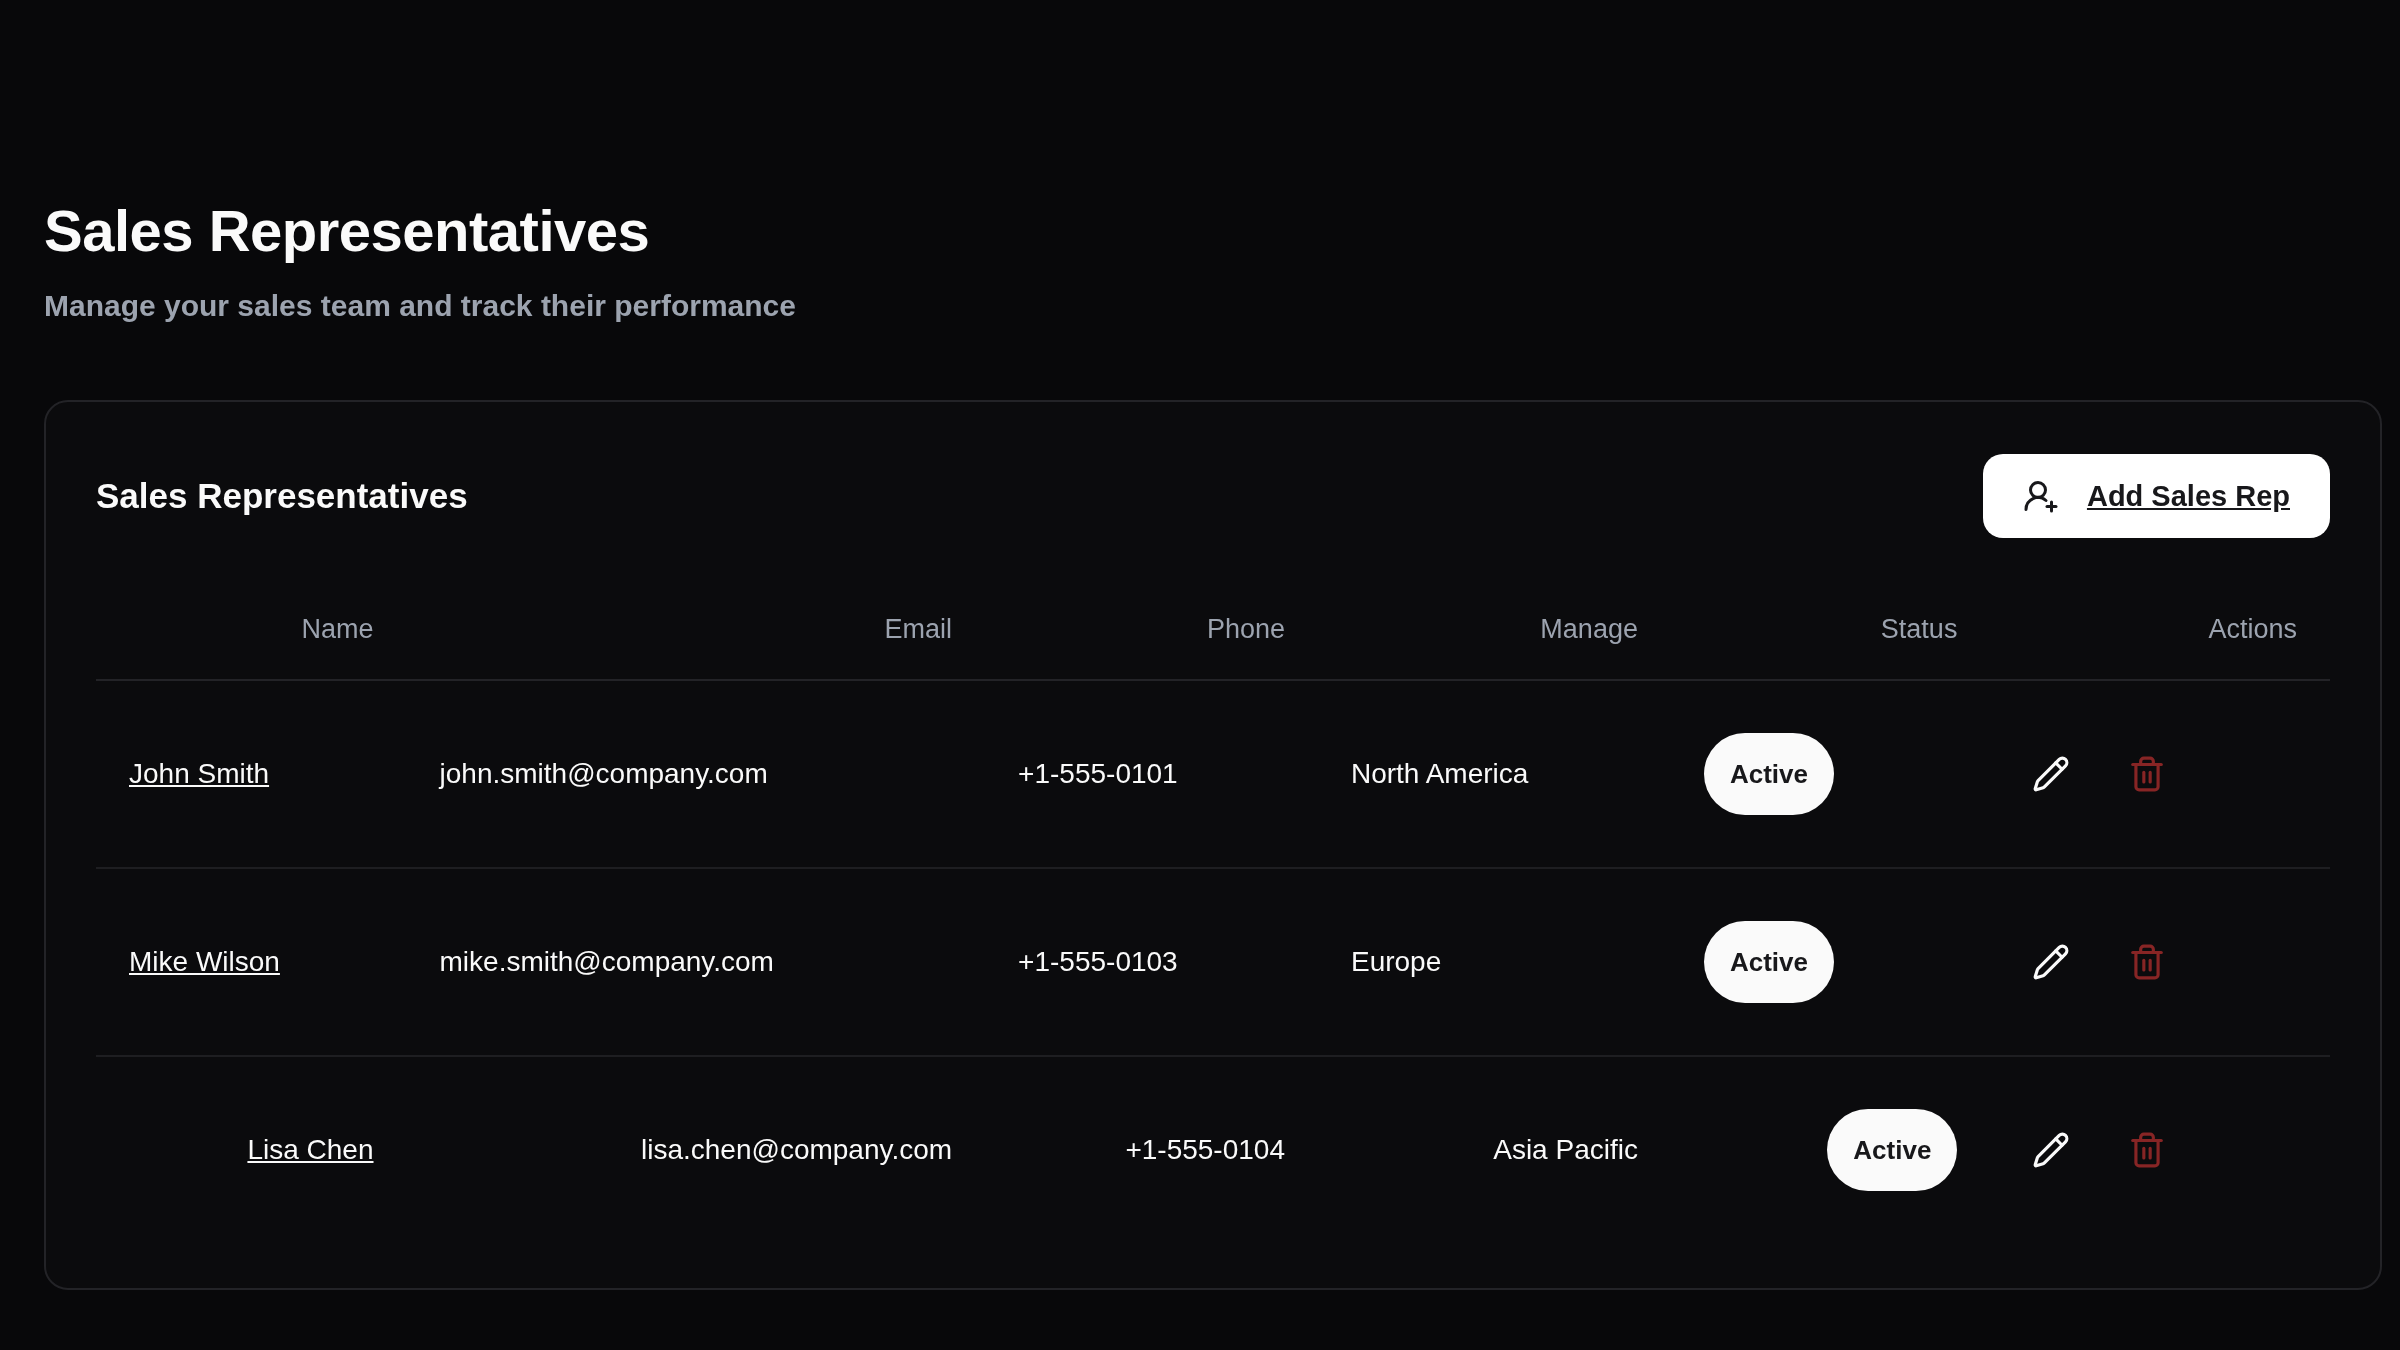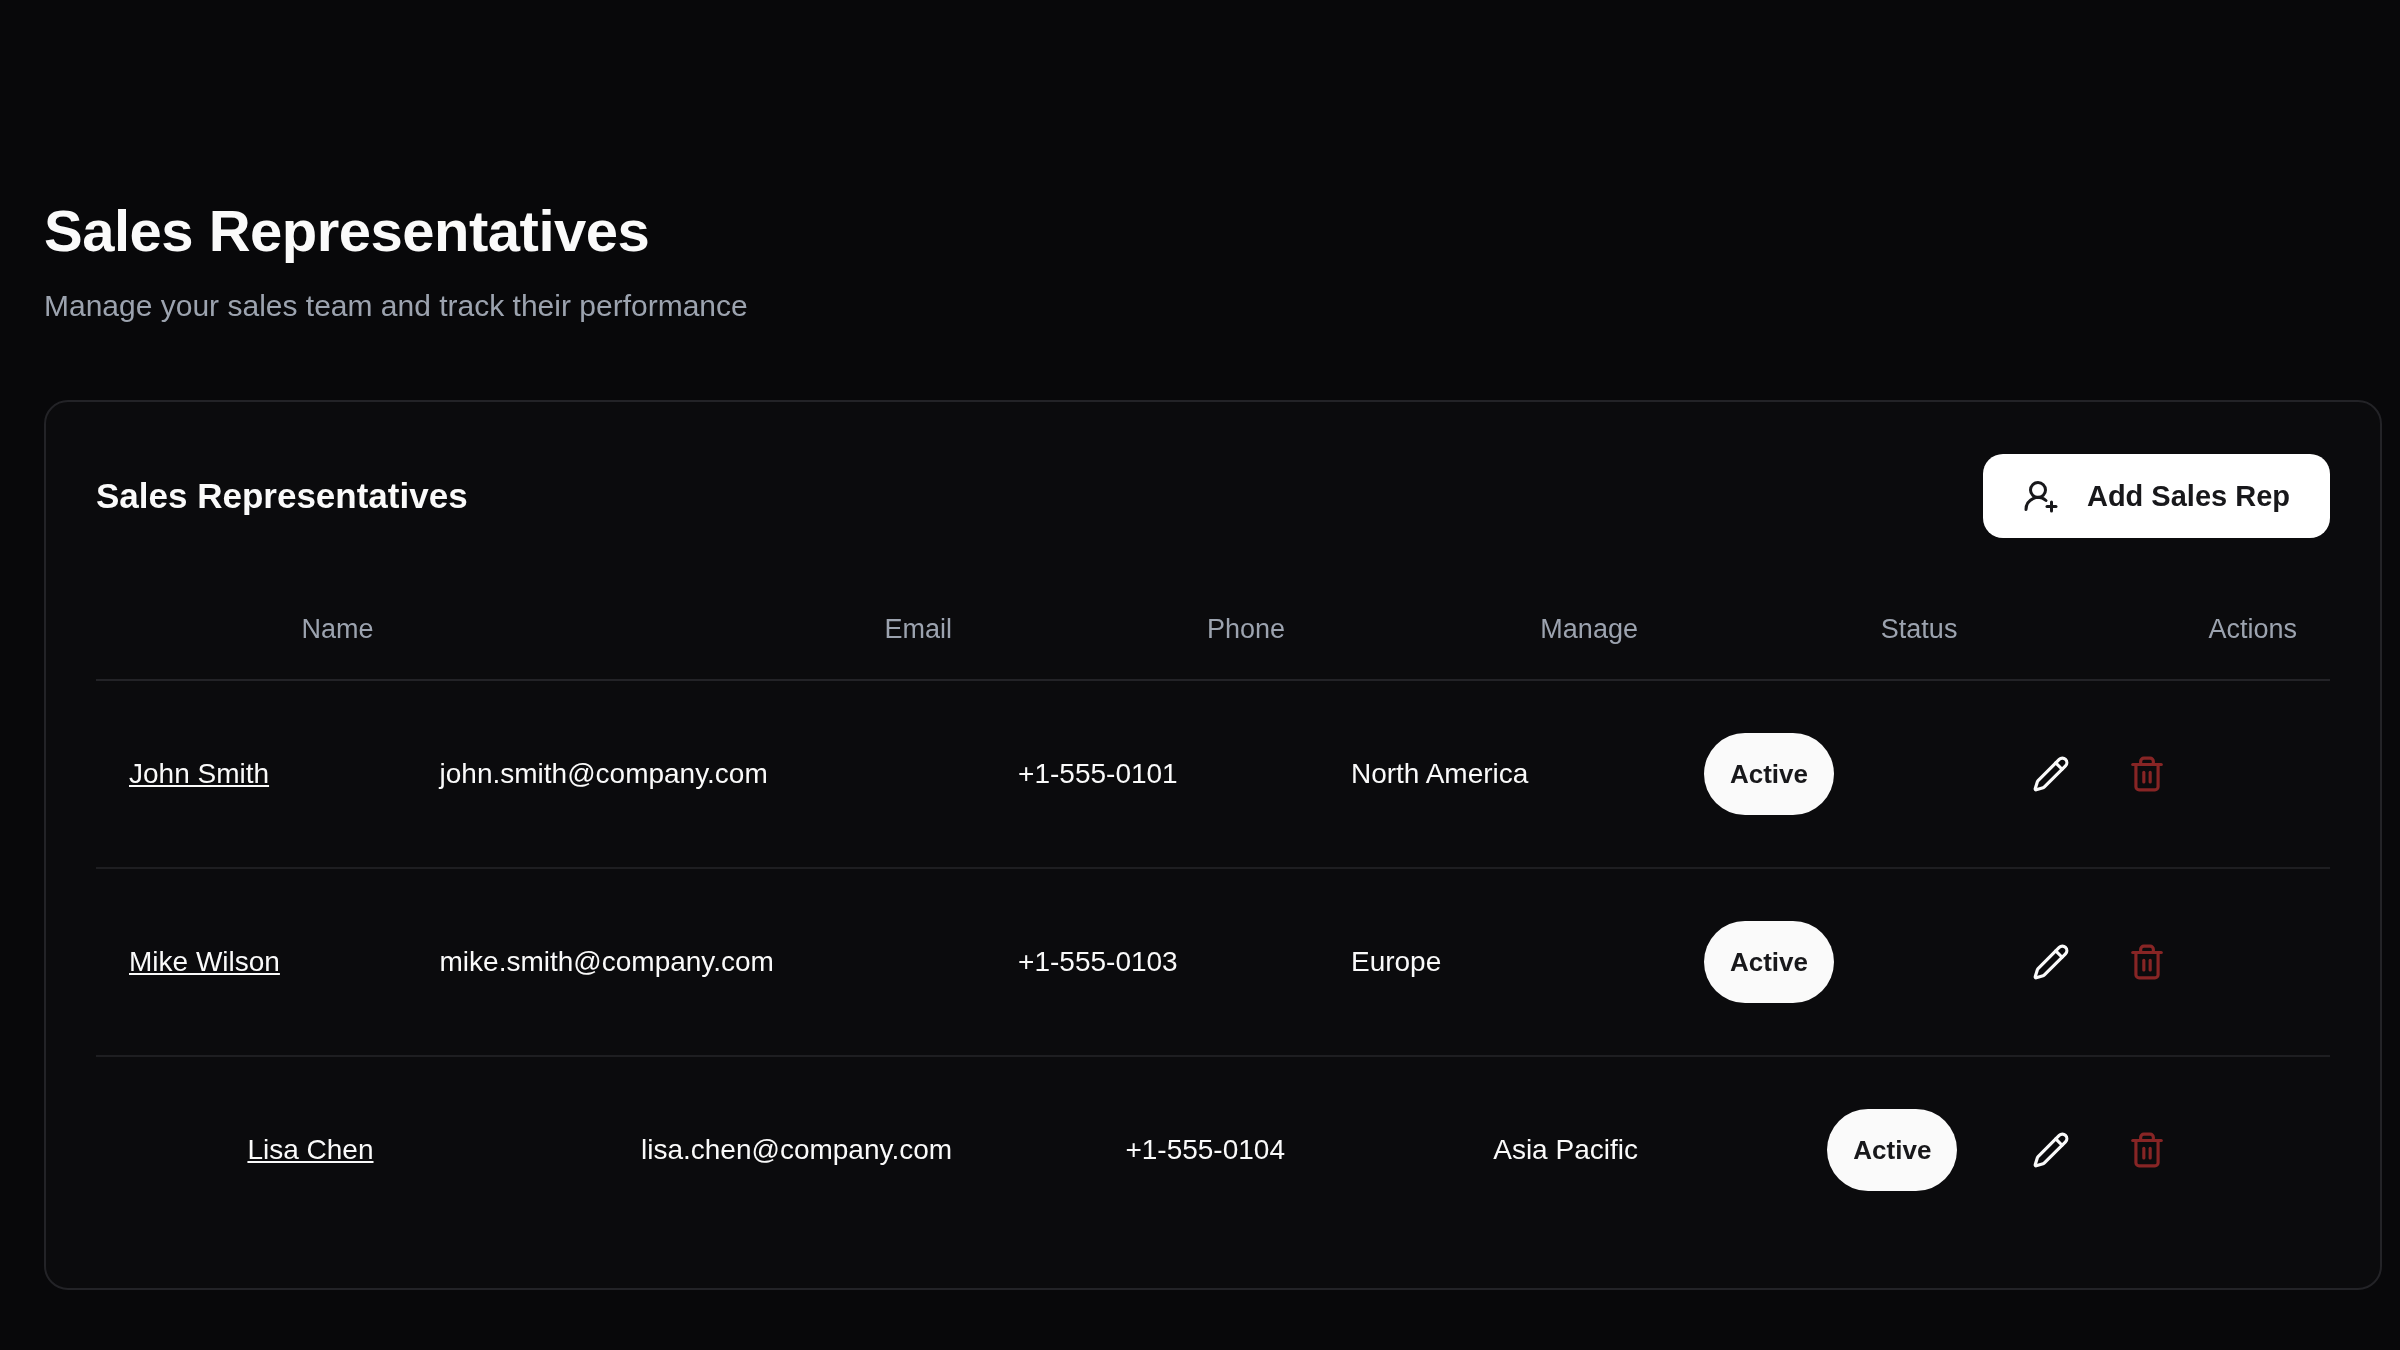--- a/index.html
+++ b/index.html
@@ -34,21 +34,21 @@
     font-size: 58px;
     line-height: 70px;
     font-weight: 700;
     letter-spacing: -0.5px;
     color: var(--text-primary);
   }
   .page-subtitle {
     margin: 20px 0 0 0;
     font-size: 30px;
     line-height: 40px;
-    font-weight: 400;
+    font-weight: 700;
     color: var(--text-muted);
   }
   .card {
     margin-top: 74px;
     background: var(--card-background);
     border: 2px solid var(--card-border);
     border-radius: 24px;
     padding: 52px 50px 45px 50px;
   }
   .card-header {
@@ -69,20 +69,21 @@
     height: 84px;
     padding: 0 40px;
     background: var(--button-bg);
     color: var(--button-text);
     border: none;
     border-radius: 20px;
     font-family: inherit;
     font-size: 29px;
     font-weight: 600;
     cursor: pointer;
+    text-decoration: underline;
   }
   .add-btn svg {
     width: 36px;
     height: 36px;
     stroke: var(--button-text);
   }
   table.reps-table {
     width: 100%;
     border-collapse: collapse;
   }

